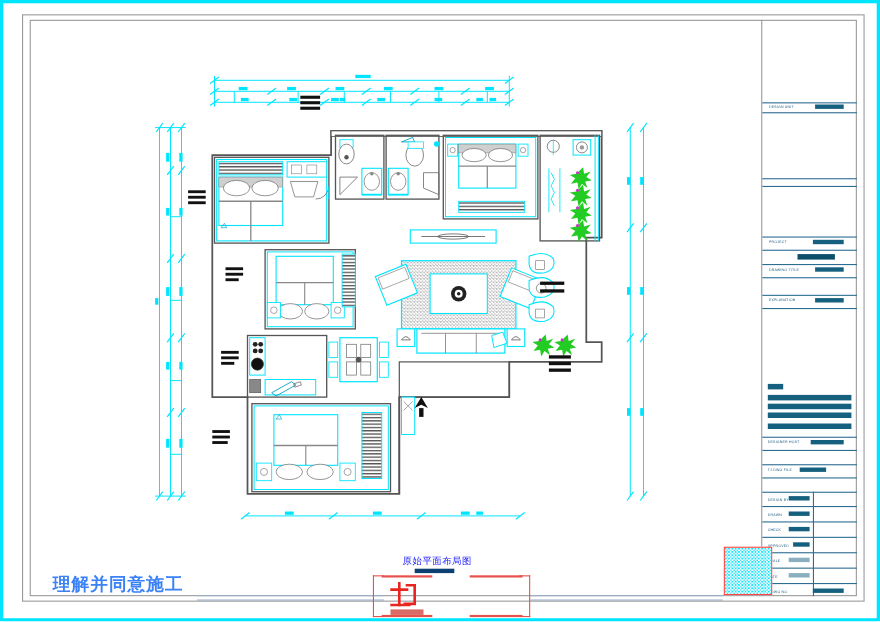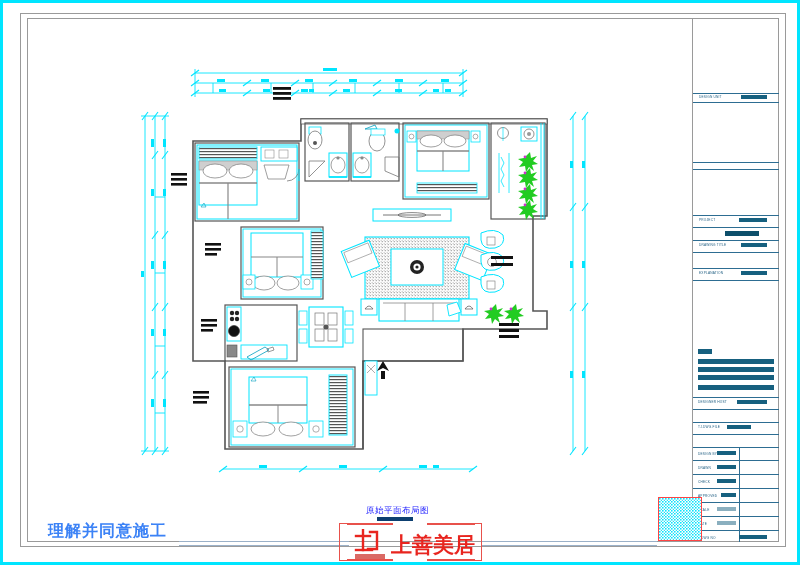--- a/index.html
+++ b/index.html
@@ -612,16 +612,15 @@
 
     <svg id="brand-mark" viewBox="0 0 34 28" xmlns="http://www.w3.org/2000/svg">
       <g stroke="#e8251f" stroke-width="2.4" fill="none" stroke-linecap="square">
         <line x1="3" y1="7" x2="17" y2="7"></line>
         <line x1="10" y1="1" x2="10" y2="21"></line>
         <path d="M17,3 L24,3 L24,20 L15,20"></path>
         <line x1="3" y1="21" x2="19" y2="21"></line>
       </g>
     </svg>
     <div id="brand-sub"></div>
-    <div id="brand-text">上善美居</div>
   </div>
 
 </div>
 
 </body></html>

